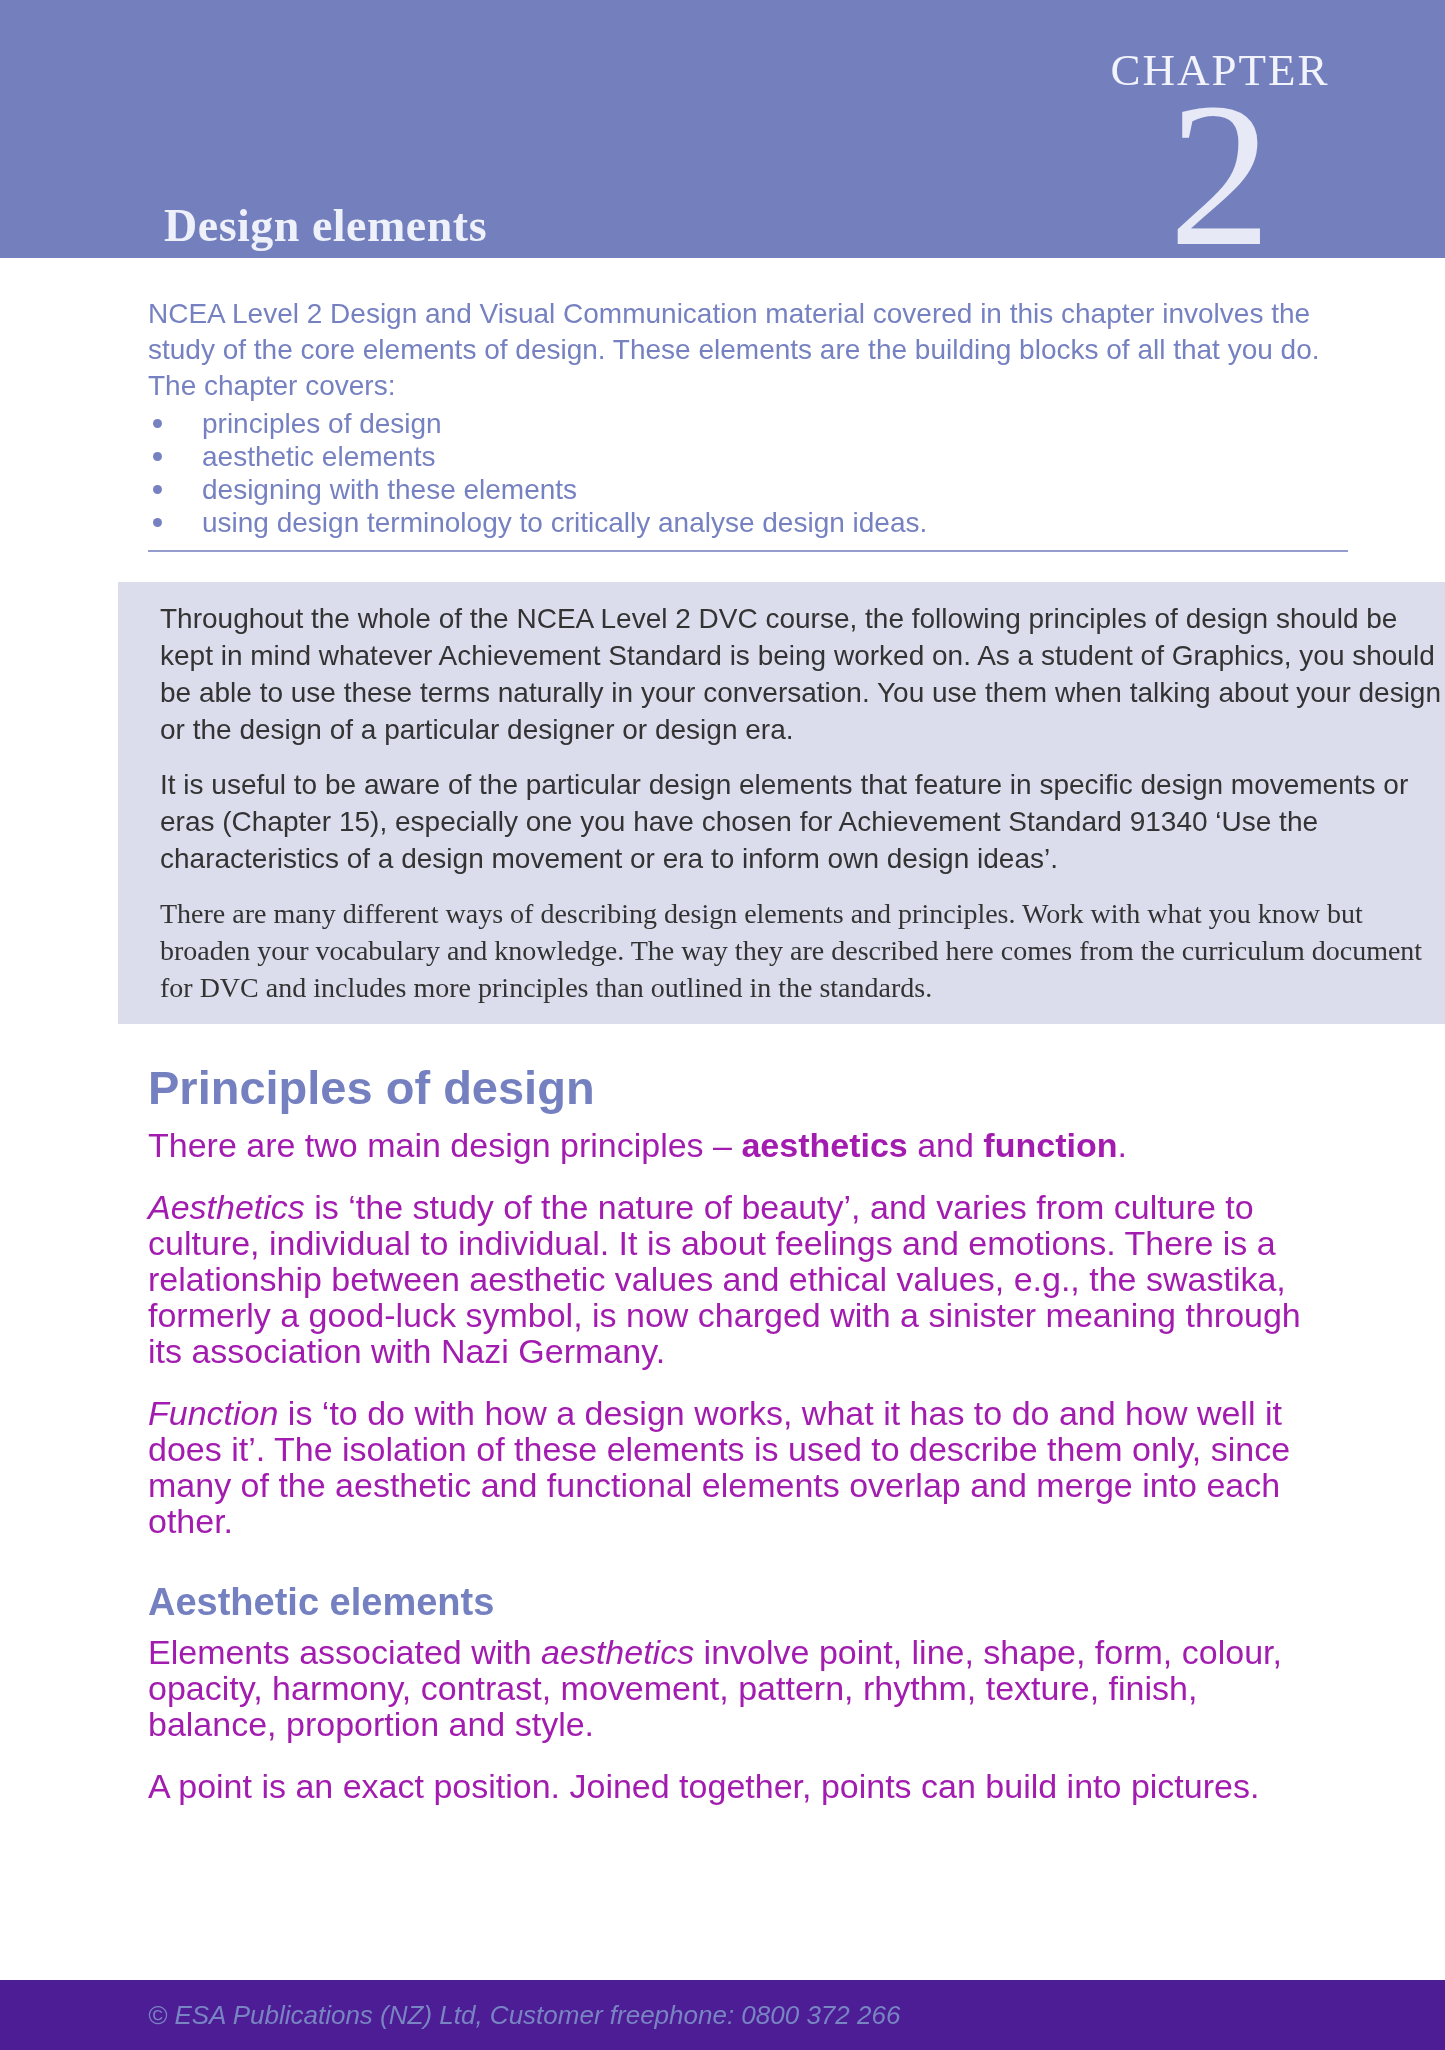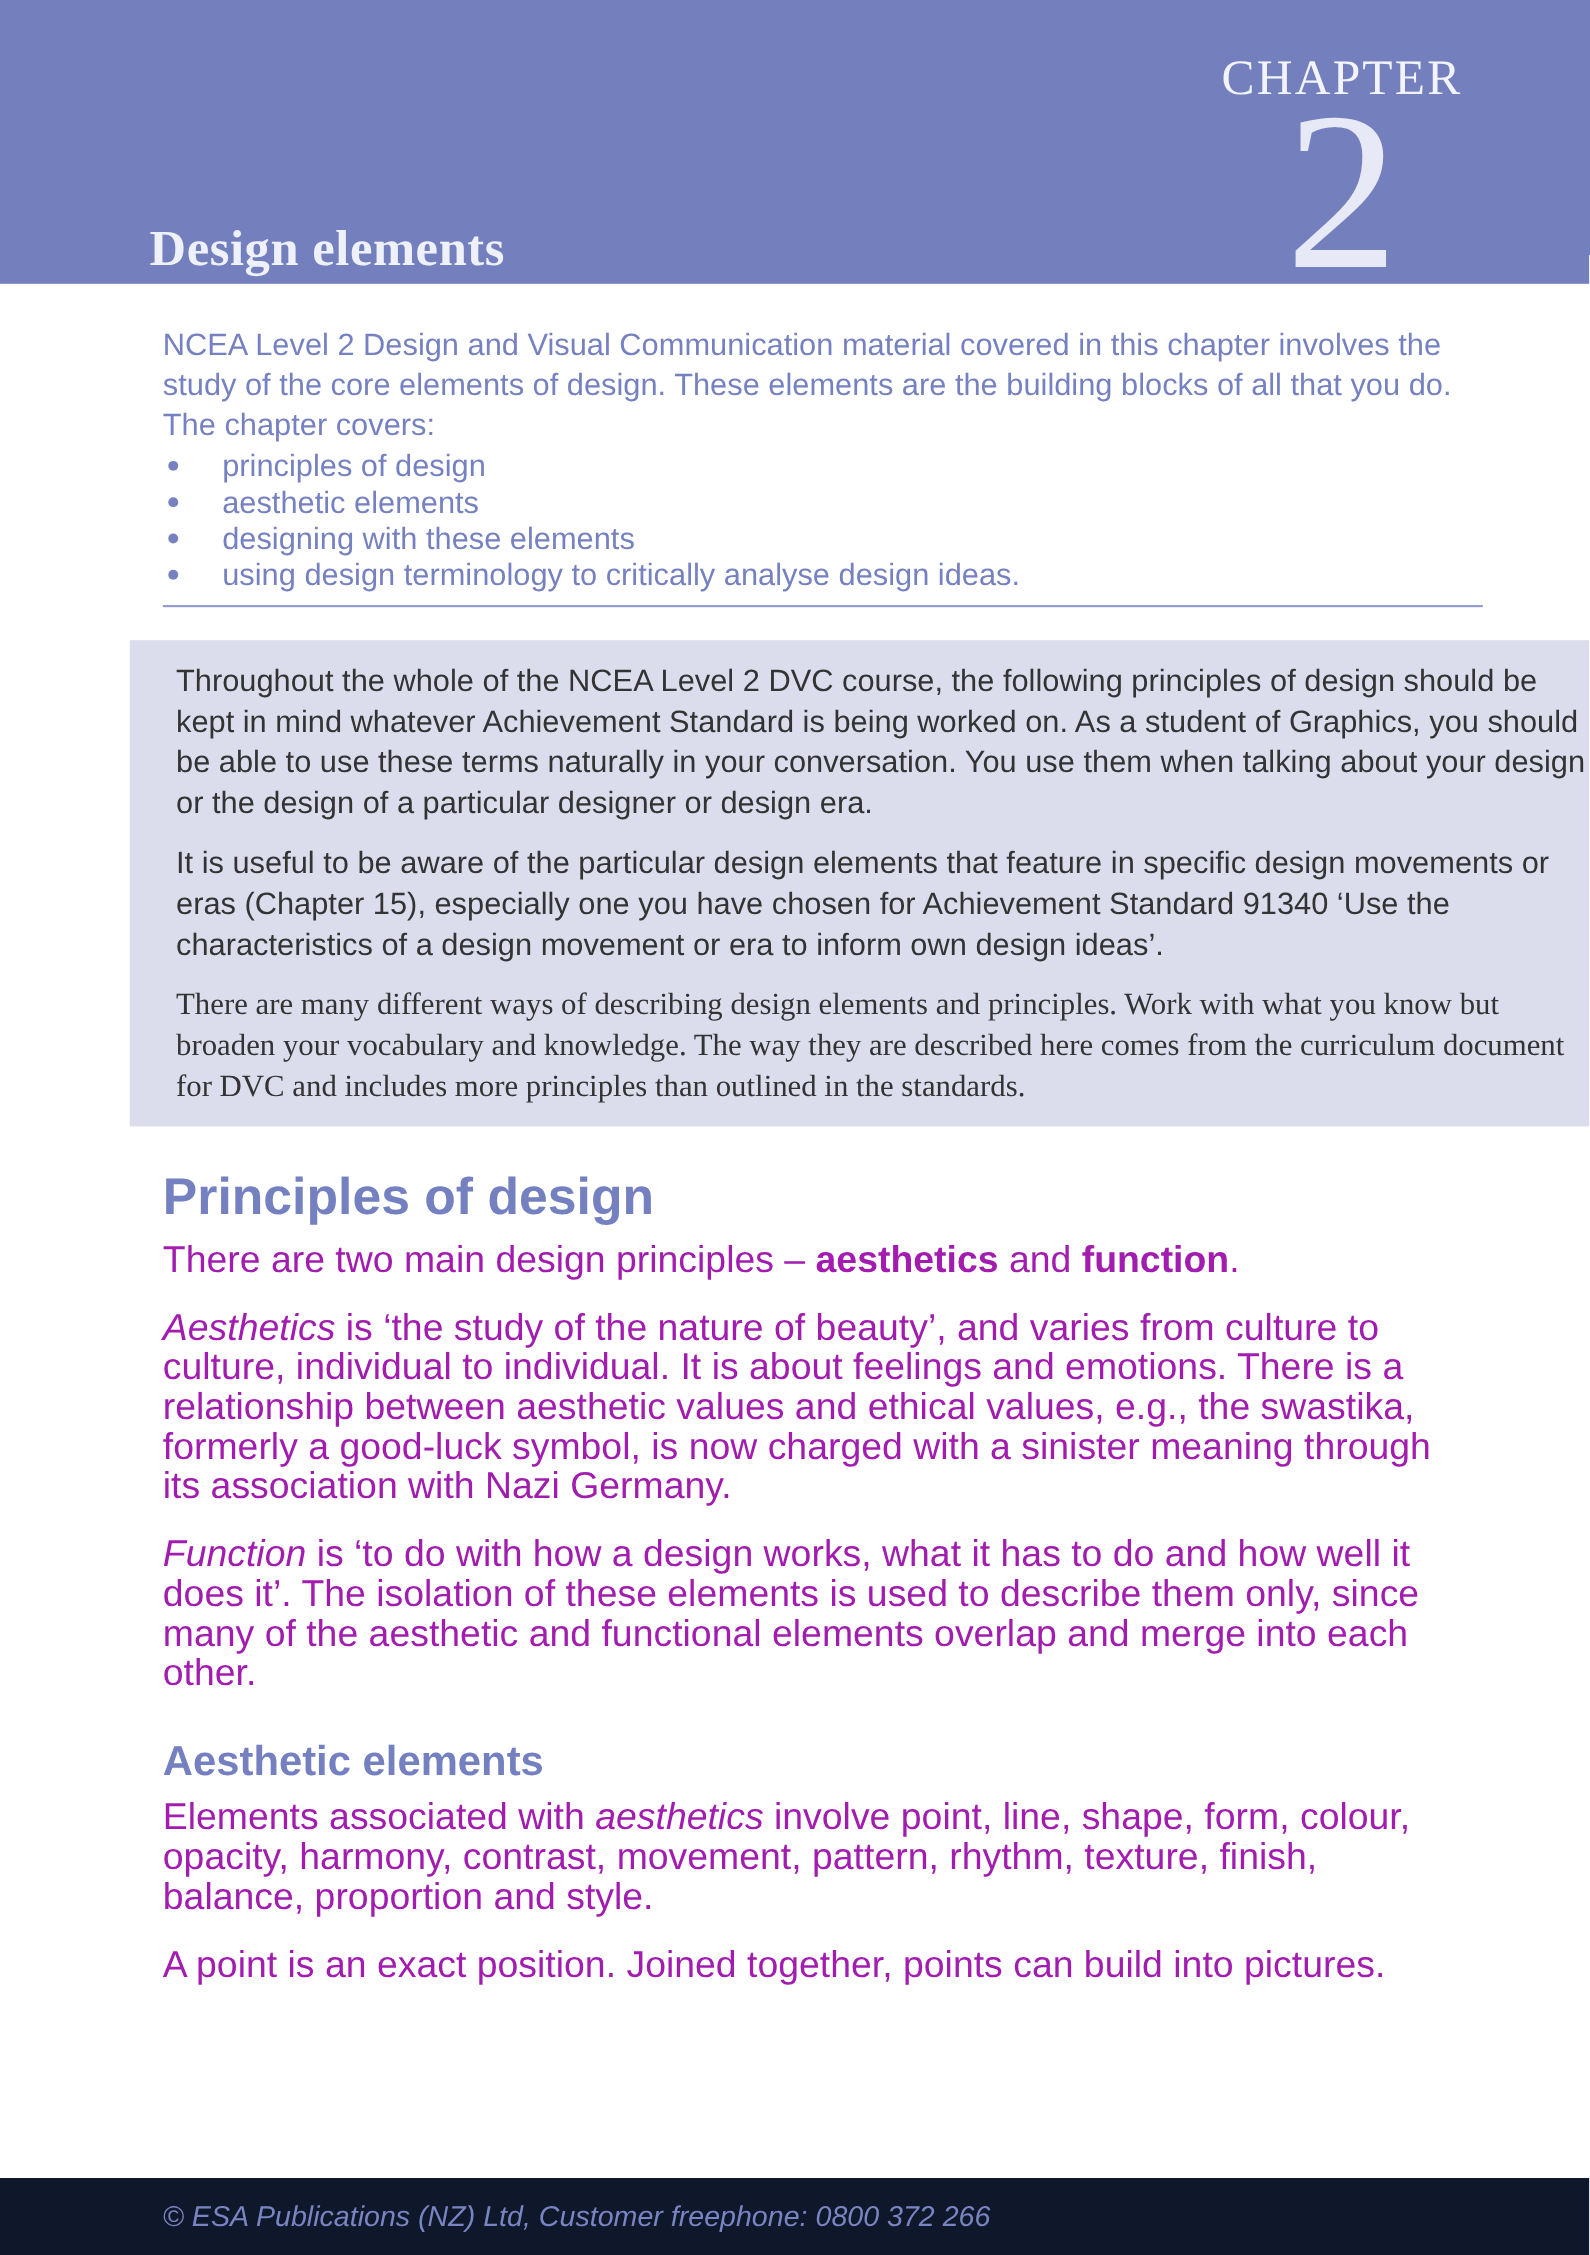--- a/index.html
+++ b/index.html
@@ -15,21 +15,21 @@
 
   
   .banner{
     position:relative;
     width:100%;
     height:258px;
     background:#7380bd;
   }
   .banner-title{
     position:absolute;
-    left:136px;
+    left:164px;
     bottom:6px;
     font-family:"Liberation Serif", serif;
     font-weight:bold;
     font-size:46px;
     color:#eef0fa;
     letter-spacing:0.5px;
   }
   .chapter-block{
     position:absolute;
     top:12px;
@@ -126,21 +126,21 @@
     color:#a21caf;
   }
   .it{font-style:italic;}
 
   
   .footer{
     position:absolute;
     left:0;bottom:0;
     width:100%;
     height:70px;
-    background:#0f172a;
+    background:#4c1d95;
   }
   .footer-text{
     margin:20px 0 0 148px;
     font-size:26px;
     font-style:italic;
     color:#7984c2;
   }
 </style>
 </head>
 <body>

